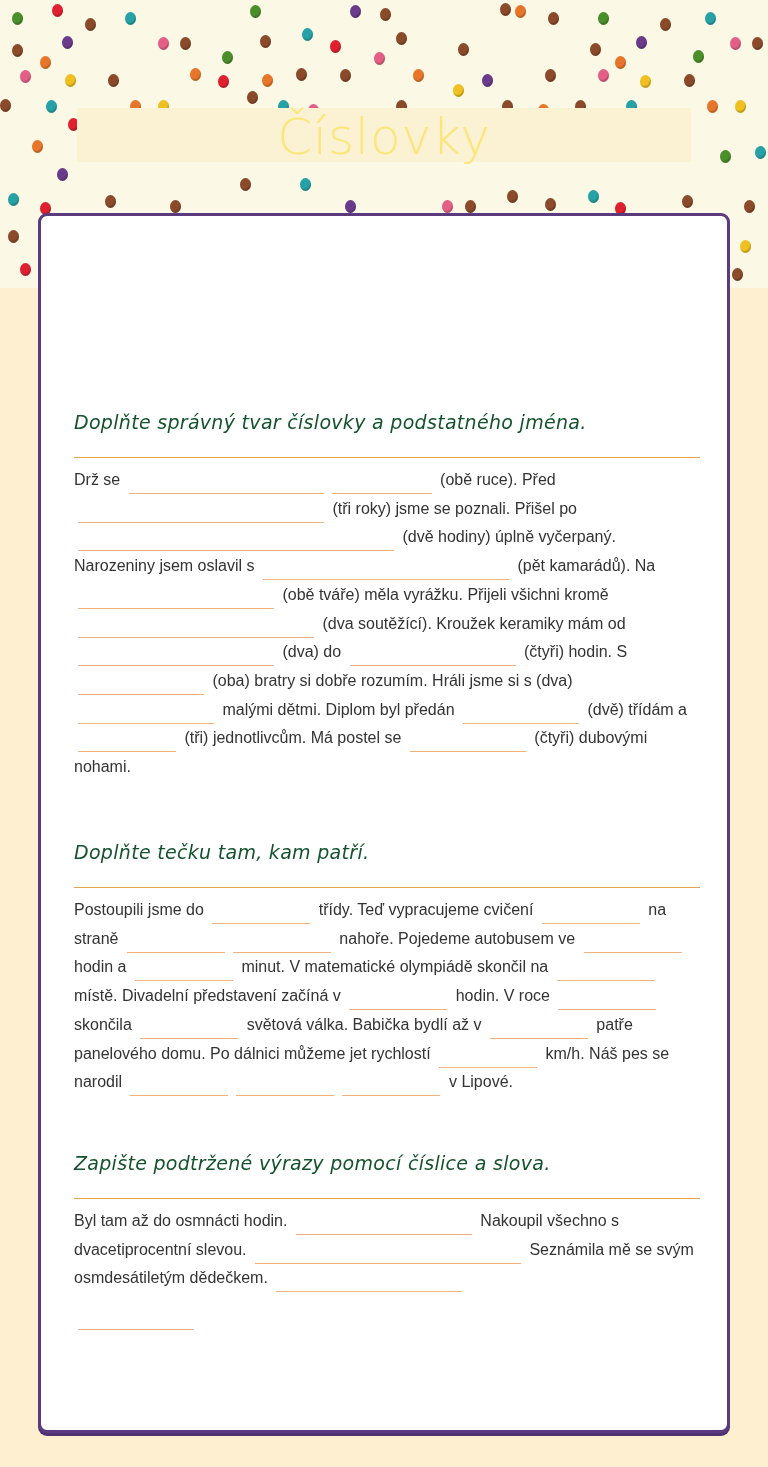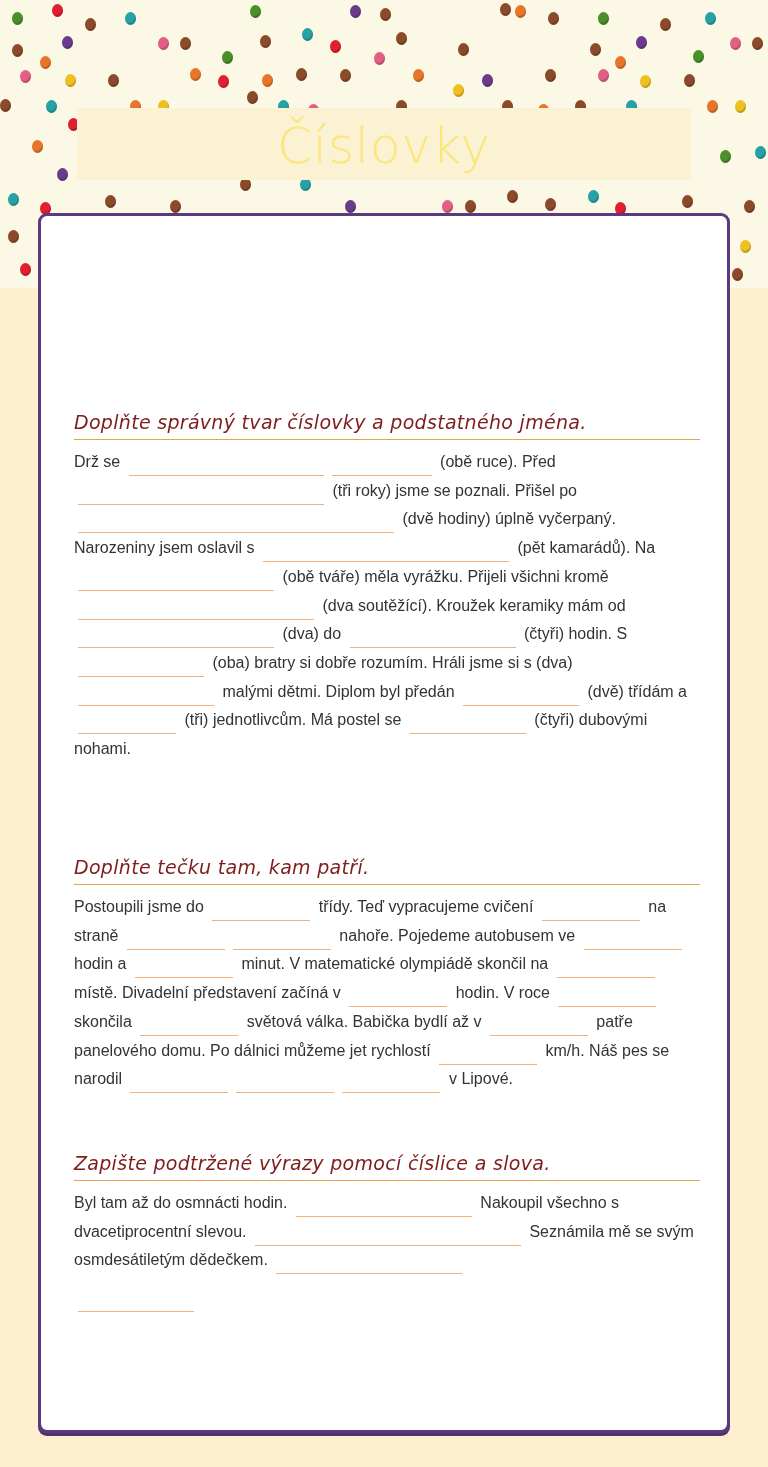--- a/index.html
+++ b/index.html
@@ -11,39 +11,39 @@
     }
     .header-bg {
       position: absolute; left: 0; top: 0; width: 768px; height: 288px;
       background: #fbf8e6; overflow: hidden;
     }
     .dot {
       position: absolute; width: 11px; height: 13px; border-radius: 50%;
       box-shadow: inset -1px -2px 0 rgba(0,0,0,0.18);
     }
     .title-band {
-      position: absolute; left: 77px; top: 108px; width: 614px; height: 72px;
+      position: absolute; left: 77px; top: 108px; width: 614px; height: 54px;
       background: #fbf1d3;
       display: flex; align-items: center; justify-content: center;
     }
     .title-text {
       font-family: "DejaVu Sans", sans-serif;
       font-size: 50px; color: #fbe67a; font-weight: 300;
       letter-spacing: 1px; margin-top: 4px;
     }
     .card {
       position: absolute; left: 38px; top: 213px; width: 686px; height: 1214px;
       background: #ffffff; border: 3px solid #5c3a7f; border-radius: 9px;
       box-shadow: 0 3px 0 #4f3270;
     }
     .section { position: absolute; left: 33px; width: 626px; }
     .section-title {
       font-family: "DejaVu Sans", sans-serif;
-      font-size: 19px; color: #7f1d1d; font-weight: normal;
-      letter-spacing: 0.3px; padding-bottom: 6px;
+      font-size: 19px; color: #14532d; font-weight: normal;
+      letter-spacing: 0.3px; padding-bottom: 24px;
       border-bottom: 1px solid #e3a54c;
       font-style: italic;
     }
     .section-body {
       font-size: 16px; color: #333333; line-height: 28.7px; margin-top: 8px;
     }
     .blank {
       display: inline-block; height: 18px; vertical-align: -9px;
       border-bottom: 1px solid #f0b27a; margin: 0 4px;
     }
@@ -140,21 +140,21 @@
 
 <div class="title-band">
   <span class="title-text">Číslovky</span>
 </div>
 
 <div class="card">
   <div class="section" style="top:195px">
     <div class="section-title">Doplňte správný tvar číslovky a podstatného jména.</div>
     <div class="section-body"><span>Drž se </span><span class="blank" style="width: 195px;"></span><span class="blank" style="width: 100px;"></span><span> (obě ruce). Před </span><span class="blank" style="width: 246px;"></span><span> (tři roky) jsme se poznali. Přišel po </span><span class="blank" style="width: 316px;"></span><span> (dvě hodiny) úplně vyčerpaný. Narozeniny jsem oslavil s </span><span class="blank" style="width: 246px;"></span><span> (pět kamarádů). Na </span><span class="blank" style="width: 196px;"></span><span> (obě tváře) měla vyrážku. Přijeli všichni kromě </span><span class="blank" style="width: 236px;"></span><span> (dva soutěžící). Kroužek keramiky mám od </span><span class="blank" style="width: 196px;"></span><span> (dva) do </span><span class="blank" style="width: 166px;"></span><span> (čtyři) hodin. S </span><span class="blank" style="width: 126px;"></span><span> (oba) bratry si dobře rozumím. Hráli jsme si s (dva) </span><span class="blank" style="width: 136px;"></span><span> malými dětmi. Diplom byl předán </span><span class="blank" style="width: 116px;"></span><span> (dvě) třídám a </span><span class="blank" style="width: 98px;"></span><span> (tři) jednotlivcům. Má postel se </span><span class="blank" style="width: 116px;"></span><span> (čtyři) dubovými nohami.</span></div>
   </div>
-  <div class="section" style="top:640px">
+  <div class="section" style="top:625px">
     <div class="section-title">Doplňte tečku tam, kam patří.</div>
     <div class="section-body"><span>Postoupili jsme do </span><span class="blank" style="width: 98px;"></span><span> třídy. Teď vypracujeme cvičení </span><span class="blank" style="width: 98px;"></span><span> na straně </span><span class="blank" style="width: 98px;"></span><span class="blank" style="width: 98px;"></span><span> nahoře. Pojedeme autobusem ve </span><span class="blank" style="width: 98px;"></span><span> hodin a </span><span class="blank" style="width: 98px;"></span><span> minut. V matematické olympiádě skončil na </span><span class="blank" style="width: 98px;"></span><span> místě. Divadelní představení začíná v </span><span class="blank" style="width: 98px;"></span><span> hodin. V roce </span><span class="blank" style="width: 98px;"></span><span> skončila </span><span class="blank" style="width: 98px;"></span><span> světová válka. Babička bydlí až v </span><span class="blank" style="width: 98px;"></span><span> patře panelového domu. Po dálnici můžeme jet rychlostí </span><span class="blank" style="width: 98px;"></span><span> km/h. Náš pes se narodil </span><span class="blank" style="width: 98px;"></span><span class="blank" style="width: 98px;"></span><span class="blank" style="width: 98px;"></span><span> v Lipové.</span></div>
   </div>
   <div class="section" style="top:936px">
     <div class="section-title">Zapište podtržené výrazy pomocí číslice a slova.</div>
     <div class="section-body"><span>Byl tam až do osmnácti hodin. </span><span class="blank" style="width: 176px;"></span><span> Nakoupil všechno s dvacetiprocentní slevou. </span><span class="blank" style="width: 266px;"></span><span> Seznámila mě se svým osmdesátiletým dědečkem. </span><span class="blank" style="width: 186px;"></span><br><span style="display: inline-block; height: 28px;"></span><span class="blank" style="width: 116px;"></span></div>
   </div>
 </div>
 
 </body></html>

